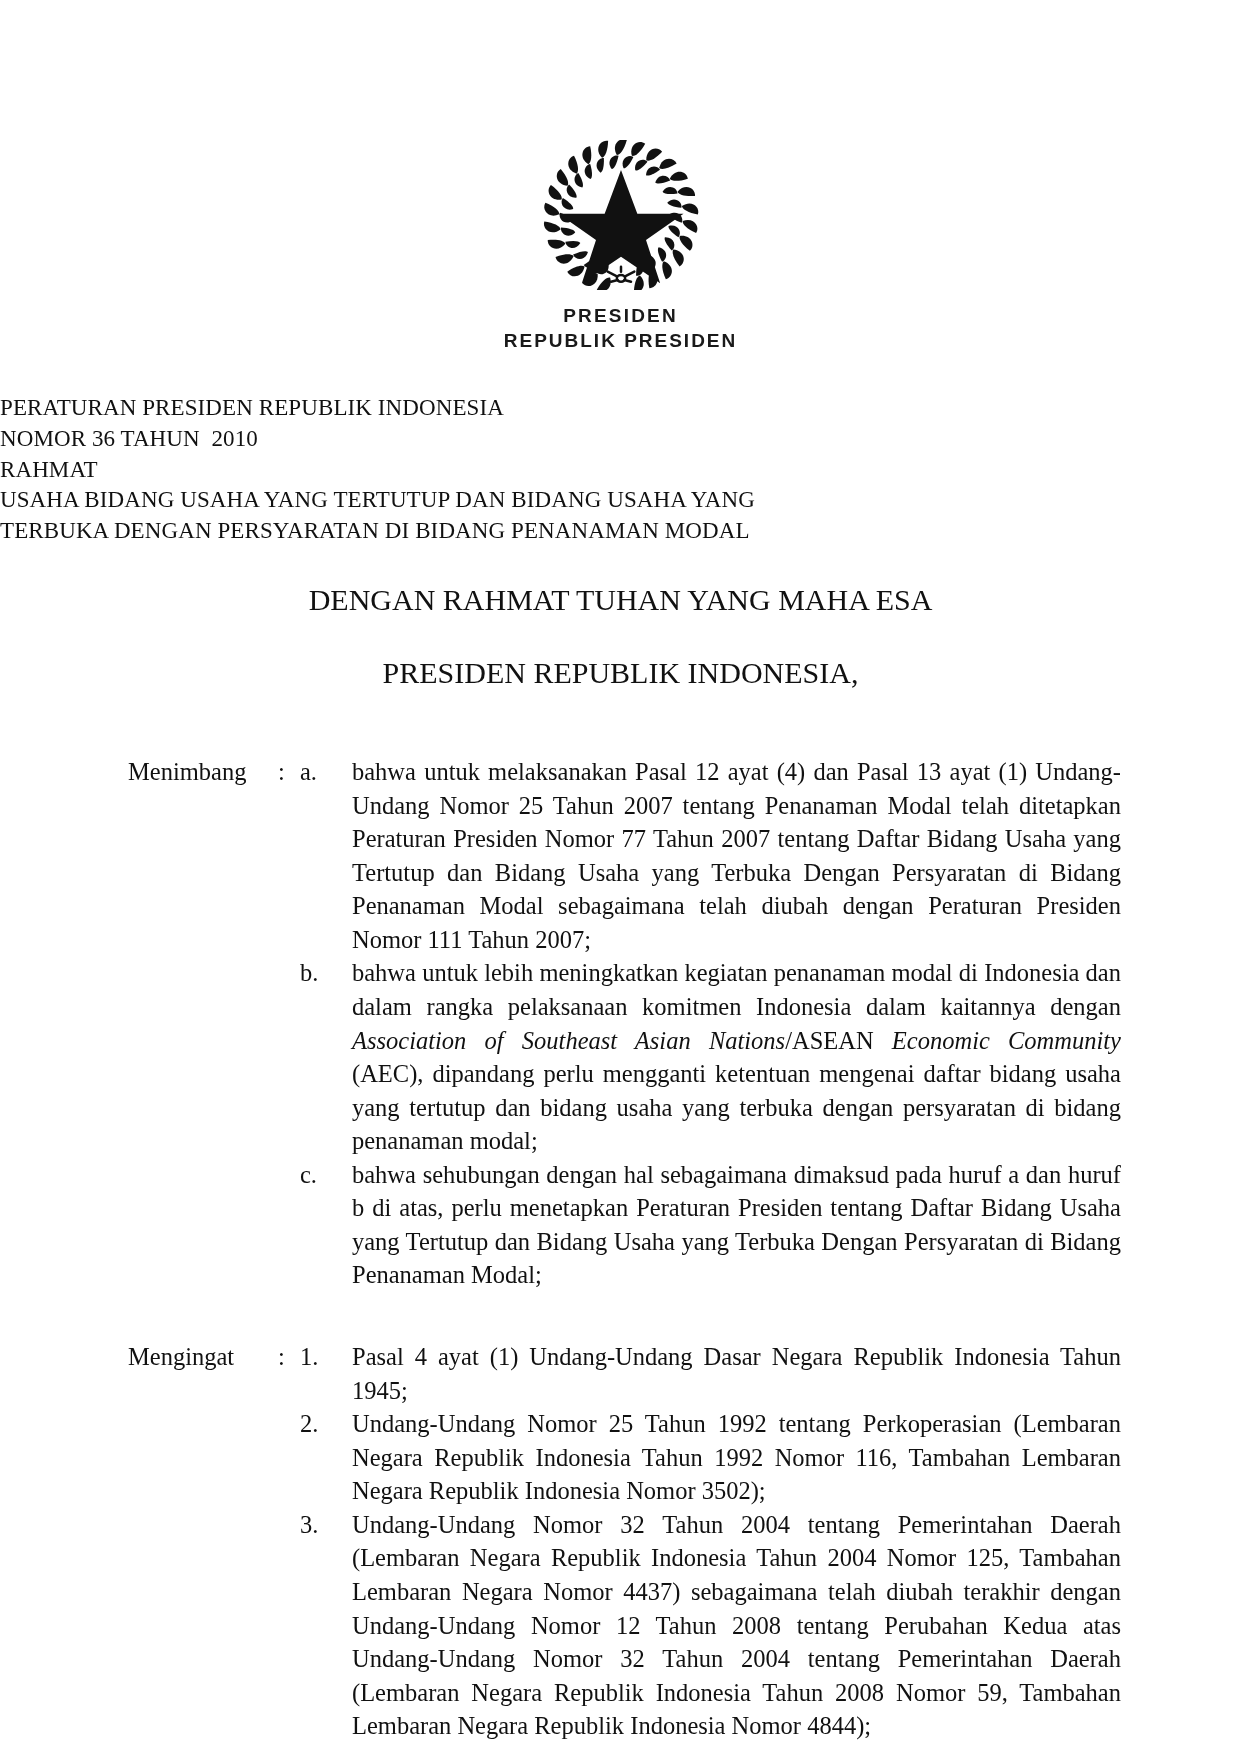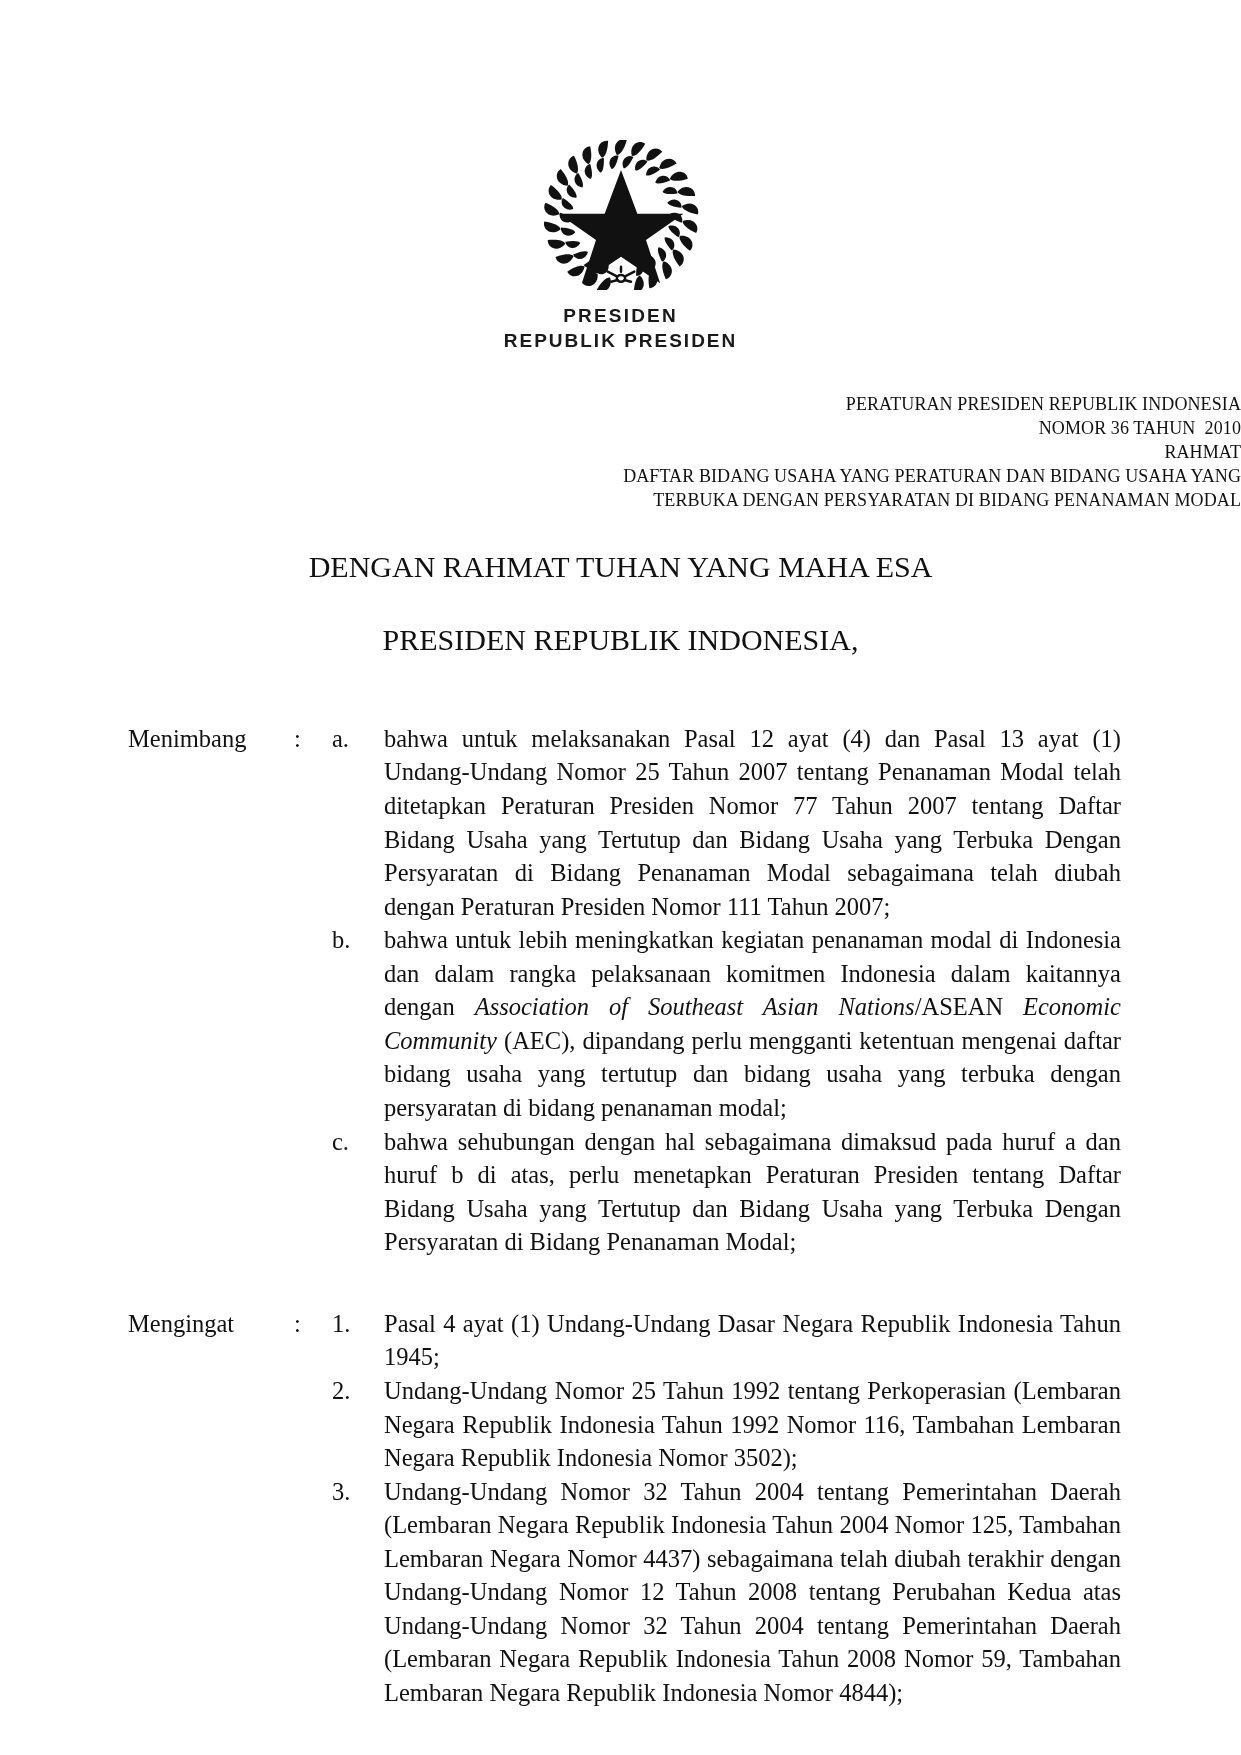--- a/index.html
+++ b/index.html
@@ -40,22 +40,22 @@
     font-weight: 600;
     letter-spacing: 2.2px;
     line-height: 1.30;
     color: #1a1a1a;
   }
   .seal-caption div + div { letter-spacing: 2.0px; }
 
   
   .title-block {
     margin-top: 40px;
-    text-align: right;
-    font-size: 18px;
+    text-align: left;
+    font-size: 23px;
     line-height: 1.33;
     letter-spacing: 0.1px;
   }
   .title-block .t-line { white-space: pre; }
   .title-subject {
     margin-top: 0px;
   }
   .title-gap-1 { height: 34px; }
   .title-gap-2 { height: 33px; }
   .blessing, .issuer {
@@ -67,21 +67,21 @@
   
   .body {
     margin-top: 62px;
     padding: 0 120px 0 128px;
     font-size: 24.5px;
     line-height: 1.37;
   }
   .clause {
     display: grid;
     grid-template-columns: 150px 22px 52px 1fr;
-    column-gap: 16px;
+    column-gap: 0;
   }
   .clause + .clause { margin-top: 48px; }
   .clause-label { white-space: nowrap; }
   .clause-colon { text-align: left; }
   .clause-items {
     grid-column: 3 / span 2;
     display: grid;
     grid-template-columns: 52px 1fr;
   }
   .item-marker { }
@@ -287,21 +287,21 @@
       <div>PRESIDEN</div>
       <div>REPUBLIK  PRESIDEN</div>
     </div>
   </div>
 
   <div class="title-block">
     <div class="t-line">PERATURAN PRESIDEN REPUBLIK INDONESIA</div>
     <div class="t-line">NOMOR 36 TAHUN  2010</div>
     <div class="t-line">RAHMAT</div>
     <div class="title-subject">
-      <div class="t-line">DAFTAR BIDANG USAHA YANG PERATURAN DAN BIDANG USAHA YANG</div>
+      <div class="t-line">USAHA BIDANG USAHA YANG TERTUTUP DAN BIDANG USAHA YANG</div>
       <div class="t-line">TERBUKA DENGAN PERSYARATAN DI BIDANG PENANAMAN MODAL</div>
     </div>
   </div>
 
   <div class="title-gap-1"></div>
   <div class="blessing">DENGAN RAHMAT TUHAN YANG MAHA ESA</div>
   <div class="title-gap-2"></div>
   <div class="issuer">PRESIDEN REPUBLIK INDONESIA,</div>
 
   <div class="body">

